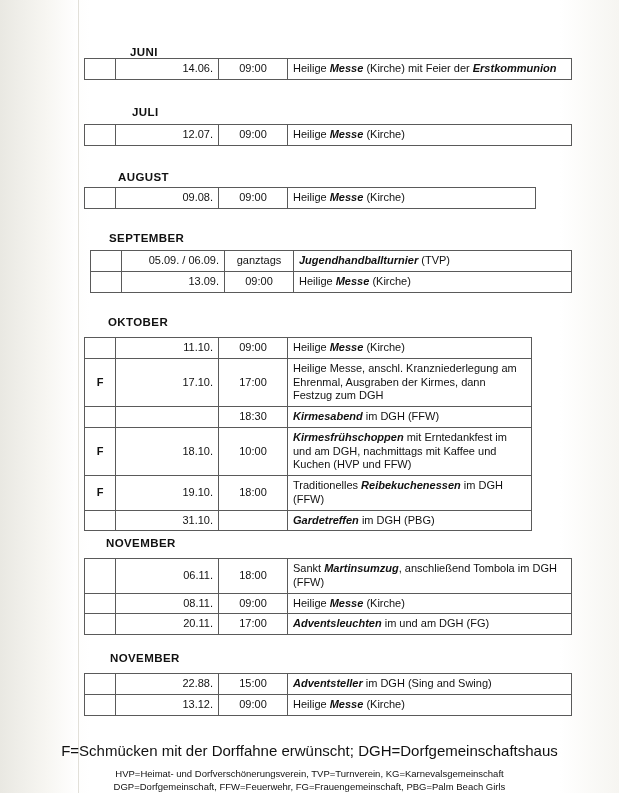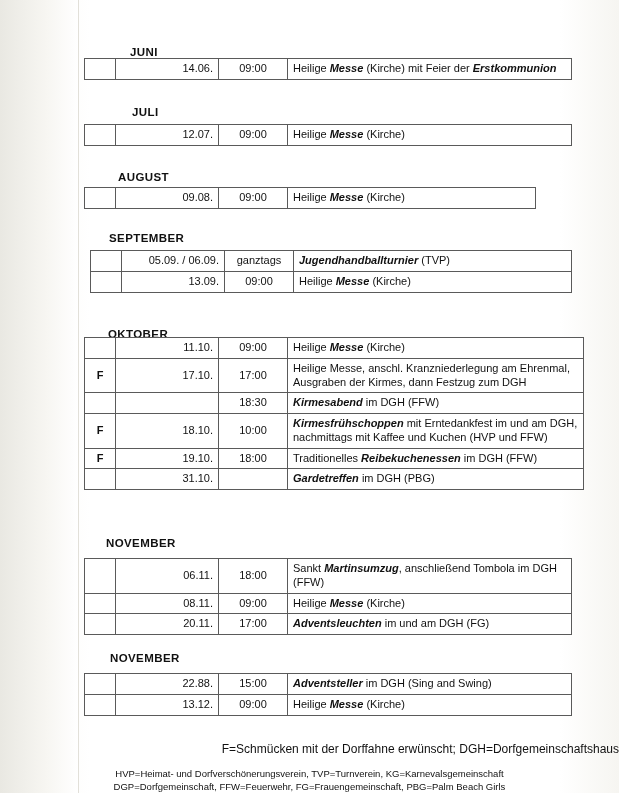--- a/index.html
+++ b/index.html
@@ -69,22 +69,22 @@
     white-space: nowrap;
   }
   td.c-desc {
     text-align: left;
   }
   td.c-desc b { font-weight: bold; font-style: italic; }
 
   .block { position: absolute; }
 
   .footnote {
-    font-size: 12px;
-    text-align: right;
+    font-size: 15px;
+    text-align: center;
     color: #111;
   }
   .legend {
     font-size: 9.5px;
     text-align: center;
     color: #111;
     line-height: 1.35;
   }
 </style>
 </head>
@@ -147,22 +147,22 @@
             <tr>
               <td class="c-flag"></td>
               <td class="c-date">13.09.</td>
               <td class="c-time">09:00</td>
               <td class="c-desc"><span>Heilige </span><b>Messe</b><span> (Kirche)</span></td>
             </tr>
           </tbody>
         </table>
       </div>
       <div class="block" style="left: 0px; top: 316px; width: 619px;">
-        <div class="month" style="position: absolute; left: 108px; top: 12px; text-decoration: underline;">OKTOBER</div>
-        <table class="sched" style="position: absolute; left: 84px; top: 21px; width: 500px; border-radius: 6px;">
+        <div class="month" style="position: absolute; left: 108px; top: 0px;">OKTOBER</div>
+        <table class="sched" style="position: absolute; left: 84px; top: 21px; width: 448px; border-radius: 6px;">
           <tbody>
             <tr>
               <td class="c-flag"></td>
               <td class="c-date">11.10.</td>
               <td class="c-time">09:00</td>
               <td class="c-desc"><span>Heilige </span><b>Messe</b><span> (Kirche)</span></td>
             </tr>
             <tr>
               <td class="c-flag">F</td>
               <td class="c-date">17.10.</td>

